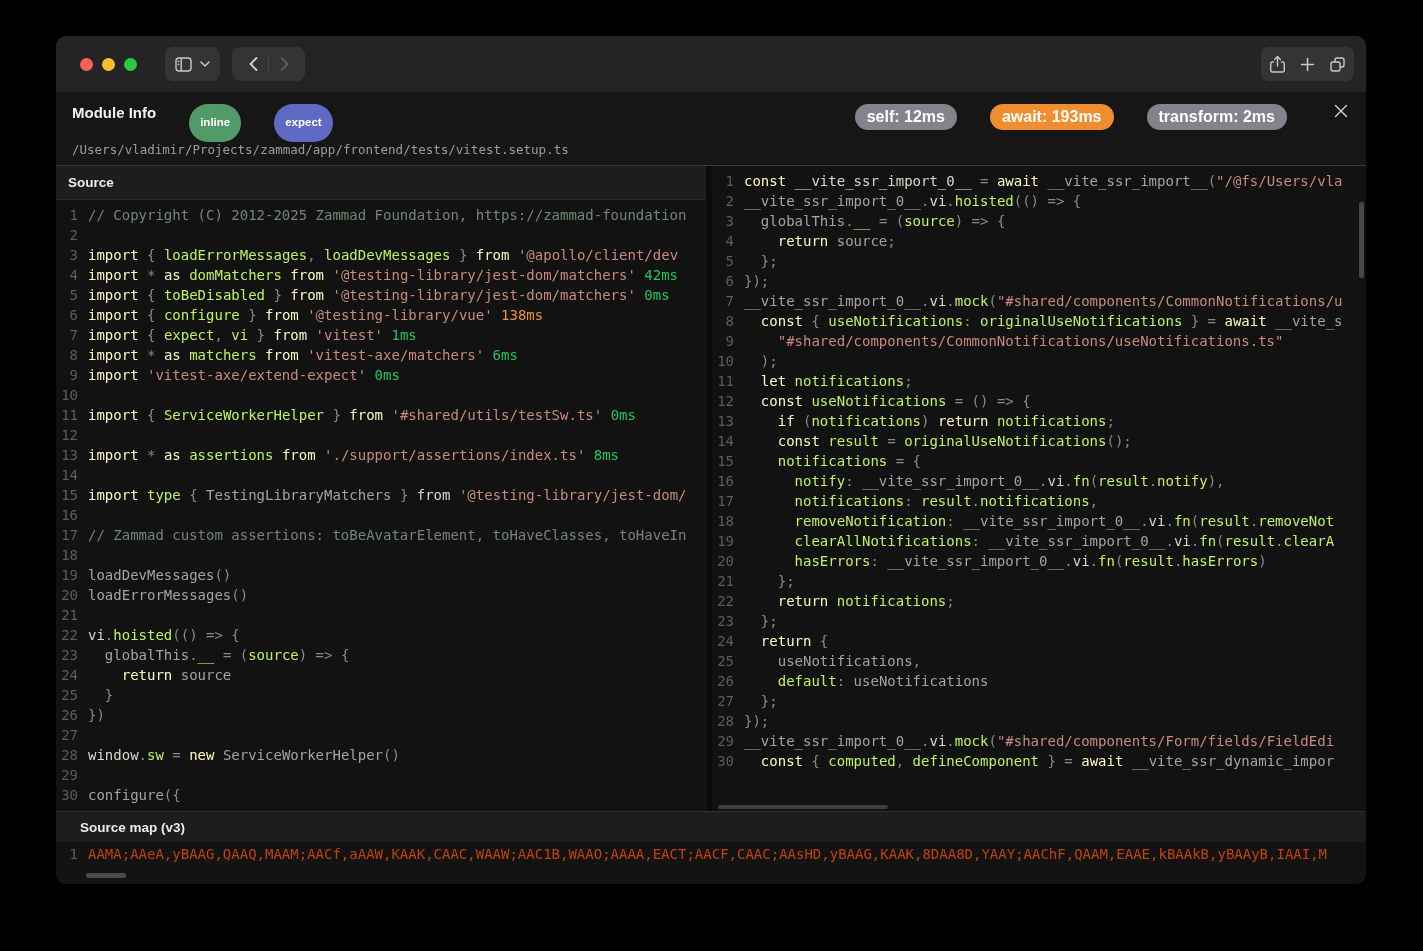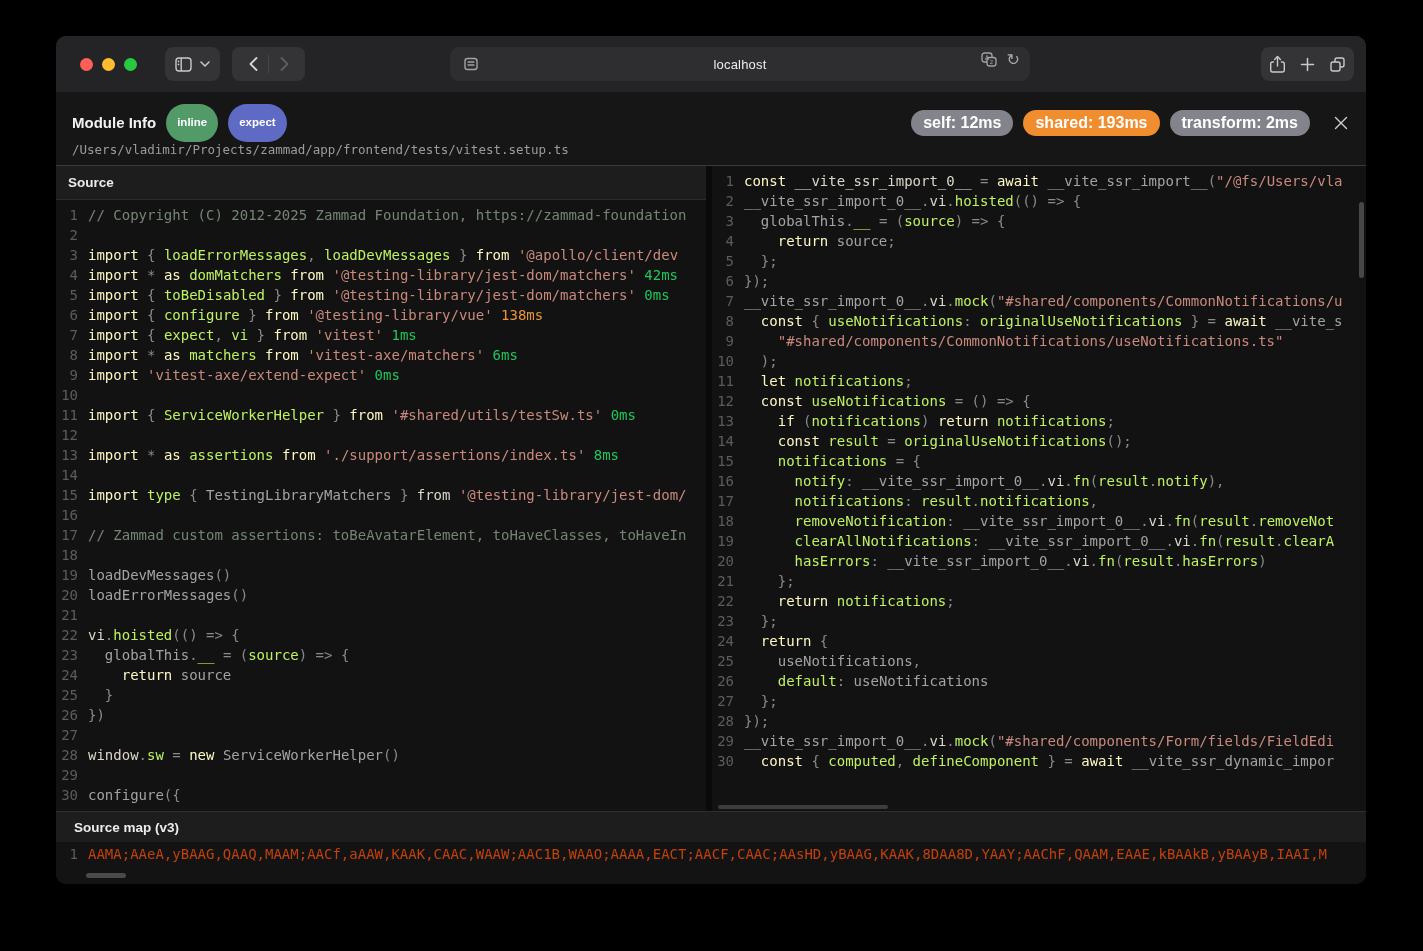--- a/index.html
+++ b/index.html
@@ -27,21 +27,21 @@
     font-size:13px; letter-spacing:.2px; }
   .url-left { position:absolute; left:12px; top:8px; }
   .url-right { position:absolute; right:10px; top:4px; display:flex; align-items:center; gap:8px; }
   .reload-glyph { color:#a8a8a8; font-size:16px; line-height:1; }
   .pill.actions { position:absolute; right:12px; top:11px; padding:0 8px; gap:14px; }
   .icn { display:block; }
 
   
   .mod-header { height:74px; background:#161616; border-bottom:1px solid #3a3a3a;
     padding:12px 18px 0 16px; }
-  .mod-row1 { display:flex; align-items:center; }
+  .mod-row1 { display:flex; align-items:flex-start;gap:23px; }
   .mod-title { color:#f2f2f2; font-size:15px; font-weight:bold; }
   .badge { border-radius:999px; color:#fff; font-size:11.5px; font-weight:bold;
     padding:13px 11px; margin-left:10px; line-height:1; }
   .badge.green { background:#529b69; }
   .badge.indigo { background:#5f6ac4; }
   .spacer { flex:1; }
   .tpill { border-radius:999px; color:#fff; font-size:16px; font-weight:bold;
     padding:5px 12px; margin-left:10px; line-height:1; }
   .tpill.gray { background:#83838b; }
   .tpill.orange { background:#f08d2f; }
@@ -71,21 +71,21 @@
   .tk-cm { color:#758575; }
   .tk-tm { color:#22c55e; }
   .tk-tmo { color:#e8953c; }
   .vscroll { position:absolute; right:2px; top:36px; width:5px; height:76px;
     background:#47474a; border-radius:3px; }
   .hscroll-t { position:absolute; left:6px; bottom:2px; width:170px; height:4px;
     background:#3d3d40; border-radius:2px; }
 
   
   .smap-header { height:31px; background:#1d1d1d; border-top:1px solid #2e2e2e;
-    display:flex; align-items:center; padding-left:18px;
+    display:flex; align-items:center; padding-left:24px;
     color:#ececec; font-size:13.5px; font-weight:bold; }
   .smap-body { background:#131313; height:42px; position:relative; overflow:hidden; }
   .smap-line { display:flex; font-family:"DejaVu Sans Mono", monospace; font-size:14px;
     line-height:25px; white-space:pre; }
   .smap-ln { width:32px; flex:none; text-align:right; padding-right:10px; color:#5c5c5c; }
   .smap-content { color:#c2410c; flex:none; }
   .hscroll-s { position:absolute; left:30px; bottom:6px; width:40px; height:5px;
     background:#4a4a4c; border-radius:3px; }
 </style>
 </head>
@@ -119,39 +119,20 @@
         </svg>
       </div>
       <div class="nav-divider"></div>
       <div class="navbtn">
         <svg class="icn" width="9" height="14" viewBox="0 0 9 14">
           <path d="M1.5 1 L7.5 7 L1.5 13" fill="none" stroke="#5f5f61" stroke-width="1.8" stroke-linecap="round" stroke-linejoin="round"></path>
         </svg>
       </div>
     </div>
 
-    <div class="urlbar">
-      <div class="url-left">
-        <svg class="icn" width="18" height="18" viewBox="0 0 18 18">
-          <rect x="3" y="3.5" width="12" height="11" rx="2.5" fill="none" stroke="#a3a3a3" stroke-width="1.4"></rect>
-          <line x1="5.6" y1="7" x2="12.4" y2="7" stroke="#a3a3a3" stroke-width="1.3"></line>
-          <line x1="5.6" y1="10" x2="12.4" y2="10" stroke="#a3a3a3" stroke-width="1.3"></line>
-        </svg>
-      </div>
-      <div class="url-text">localhost</div>
-      <div class="url-right">
-        <svg class="icn" width="20" height="18" viewBox="0 0 20 18">
-          <rect x="3" y="2" width="10" height="9" rx="2.5" fill="none" stroke="#a3a3a3" stroke-width="1.3"></rect>
-          <rect x="8" y="6.5" width="9" height="8.5" rx="2.5" fill="#2e2e30" stroke="#a3a3a3" stroke-width="1.3"></rect>
-          <text x="12.5" y="13.2" font-size="6.5" fill="#a3a3a3" text-anchor="middle" font-family="DejaVu Sans, sans-serif">z</text>
-          <text x="8" y="9" font-size="6.5" fill="#a3a3a3" text-anchor="middle" font-family="DejaVu Sans, sans-serif">A</text>
-        </svg>
-        <span class="reload-glyph">↻</span>
-      </div>
-    </div>
 
     <div class="pill actions">
       <svg class="icn" width="17" height="19" viewBox="0 0 17 19">
         <path d="M4.5 7 H3.5 A1.8 1.8 0 0 0 1.7 8.8 V15.2 A1.8 1.8 0 0 0 3.5 17 H13.5 A1.8 1.8 0 0 0 15.3 15.2 V8.8 A1.8 1.8 0 0 0 13.5 7 H12.5" fill="none" stroke="#c9c9c9" stroke-width="1.4" stroke-linecap="round"></path>
         <line x1="8.5" y1="1.8" x2="8.5" y2="11" stroke="#c9c9c9" stroke-width="1.4" stroke-linecap="round"></line>
         <path d="M5.6 4.4 L8.5 1.5 L11.4 4.4" fill="none" stroke="#c9c9c9" stroke-width="1.4" stroke-linecap="round" stroke-linejoin="round"></path>
       </svg>
       <svg class="icn" width="15" height="15" viewBox="0 0 15 15">
         <line x1="7.5" y1="1.5" x2="7.5" y2="13.5" stroke="#c9c9c9" stroke-width="1.5" stroke-linecap="round"></line>
         <line x1="1.5" y1="7.5" x2="13.5" y2="7.5" stroke="#c9c9c9" stroke-width="1.5" stroke-linecap="round"></line>
@@ -163,21 +144,21 @@
     </div>
   </div>
 
   <div class="mod-header">
     <div class="mod-row1">
       <span class="mod-title">Module Info</span>
       <span class="badge green">inline</span>
       <span class="badge indigo">expect</span>
       <span class="spacer"></span>
       <span class="tpill gray">self: 12ms</span>
-      <span class="tpill orange">shared: 193ms</span>
+      <span class="tpill orange">await: 193ms</span>
       <span class="tpill gray">transform: 2ms</span>
       <span class="close-x">
         <svg class="icn" width="14" height="14" viewBox="0 0 14 14">
           <line x1="1.5" y1="1.5" x2="12.5" y2="12.5" stroke="#cfcfcf" stroke-width="1.4" stroke-linecap="round"></line>
           <line x1="12.5" y1="1.5" x2="1.5" y2="12.5" stroke="#cfcfcf" stroke-width="1.4" stroke-linecap="round"></line>
         </svg>
       </span>
     </div>
     <div class="mod-path">/Users/vladimir/Projects/zammad/app/frontend/tests/vitest.setup.ts</div>
   </div>

